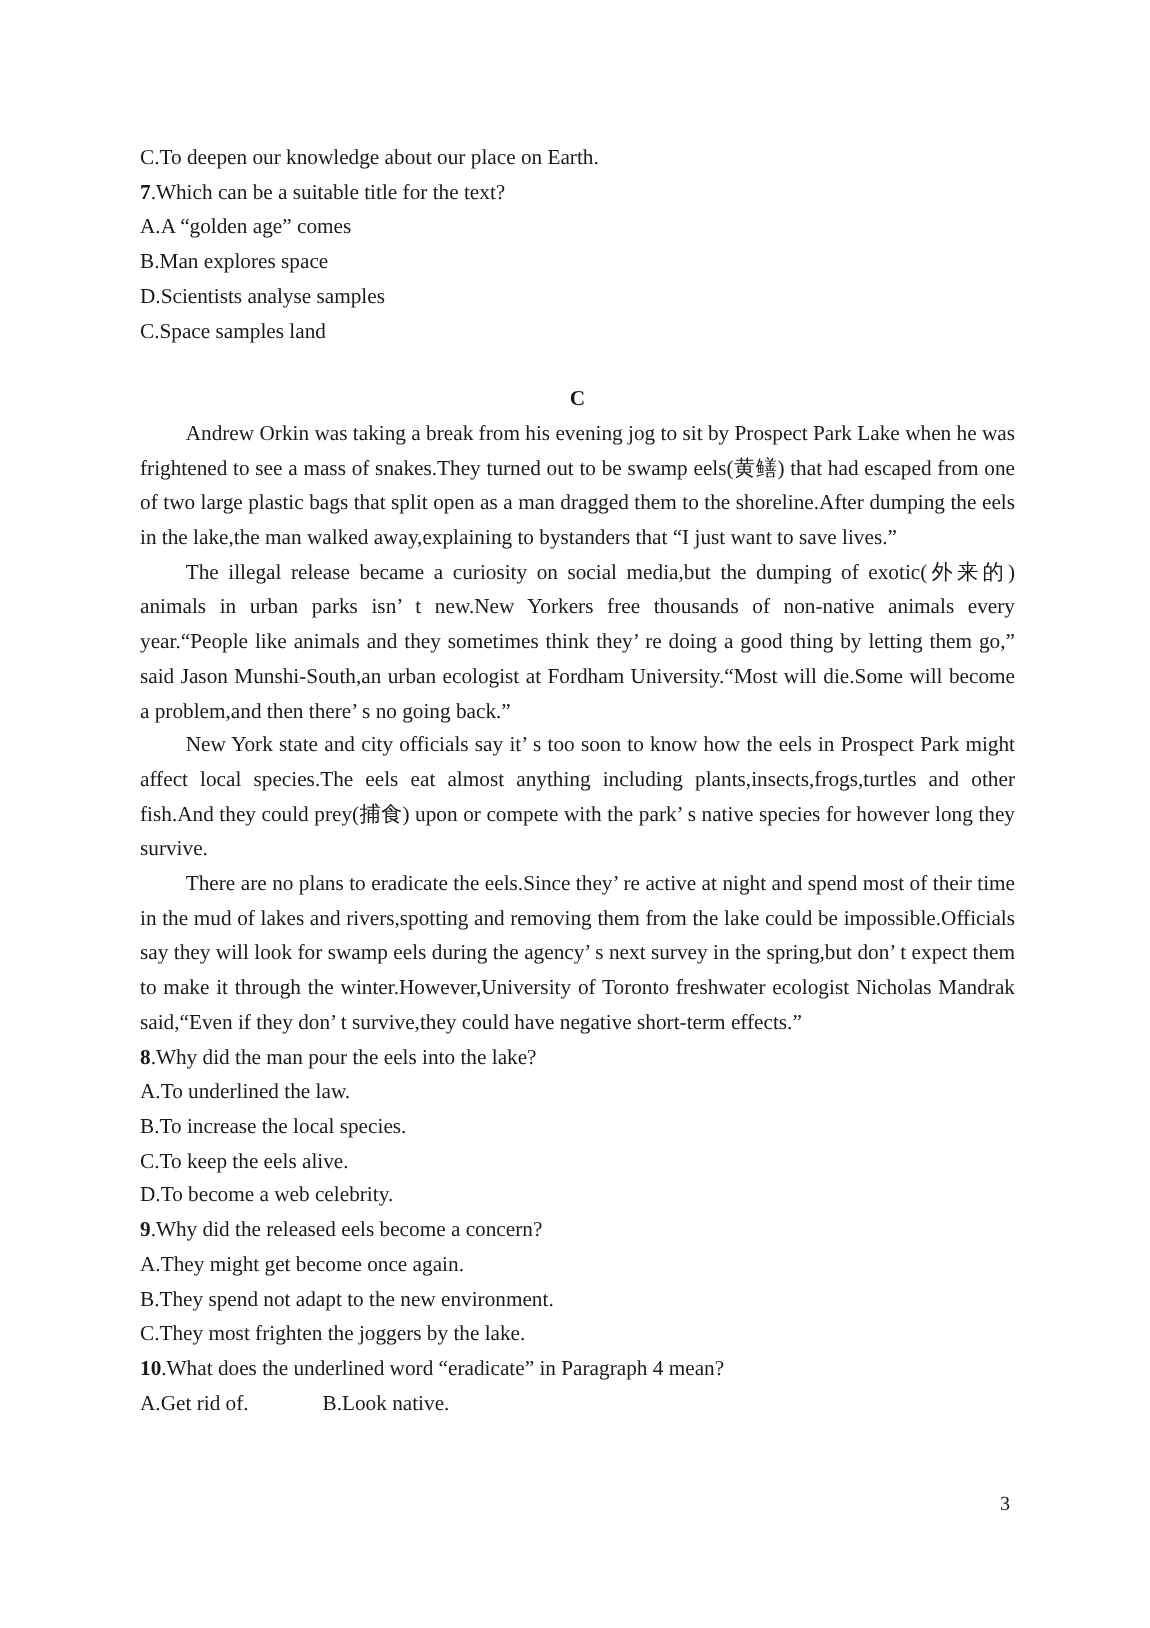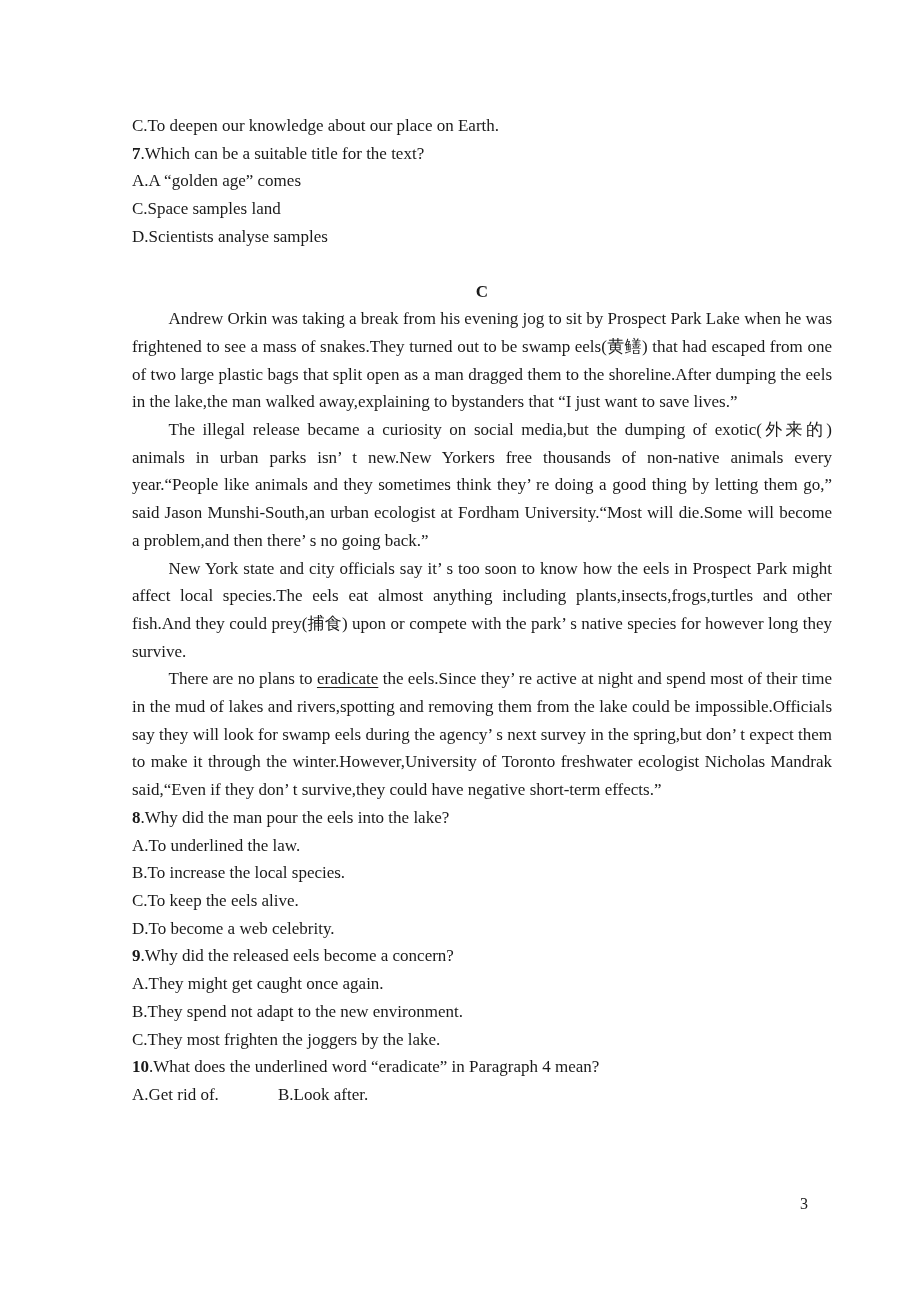--- a/index.html
+++ b/index.html
@@ -15,66 +15,66 @@
     font-family: "Liberation Serif", "DejaVu Serif", serif;
     font-size: 17px;
     color: #1a1a1a;
     overflow: hidden;
   }
   .doc-body {
     position: absolute;
     top: 112px;
     left: 112px;
     width: 700px;
-    margin-left: 20px;
   }
   .line, .para, .heading {
     line-height: 27.7px;
     margin: 0;
   }
   .para {
     text-indent: 2.15em;
     text-align: justify;
   }
   .heading {
     text-align: center;
     margin-top: 27px;
   }
   .b { font-weight: bold; }
-  .u { text-decoration: underline; text-underline-offset: 3px; }
+  .u { text-underline-offset: 3px; }
   .col { display: inline-block; width: 146px; }
   .page-number {
     position: absolute;
     top: 1194px;
     right: 112px;
     font-size: 16px;
     line-height: 20px;
   }
 </style>
 </head>
 <body>
 
 <div class="page">
   <div class="doc-body">
       <div class="line"><span>C.To deepen our knowledge about our place on Earth.</span></div>
       <div class="line"><span class="b">7</span><span>.Which can be a suitable title for the text?</span></div>
       <div class="line"><span>A.A “golden age” comes</span></div>
+      <div class="line"><span>B.Man explores space</span></div>
+      <div class="line"><span>D.Scientists analyse samples</span></div>
       <div class="line"><span>C.Space samples land</span></div>
-      <div class="line"><span>D.Scientists analyse samples</span></div>
       <div class="heading"><span class="b">C</span></div>
       <div class="para"><span>Andrew Orkin was taking a break from his evening jog to sit by Prospect Park Lake when he was frightened to see a mass of snakes.They turned out to be swamp eels(黄鳝) that had escaped from one of two large plastic bags that split open as a man dragged them to the shoreline.After dumping the eels in the lake,the man walked away,explaining to bystanders that “I just want to save lives.”</span></div>
       <div class="para"><span>The illegal release became a curiosity on social media,but the dumping of exotic(外来的) animals in urban parks isn’ t new.New Yorkers free thousands of non-native animals every year.“People like animals and they sometimes think they’ re doing a good thing by letting them go,” said Jason Munshi-South,an urban ecologist at Fordham University.“Most will die.Some will become a problem,and then there’ s no going back.”</span></div>
       <div class="para"><span>New York state and city officials say it’ s too soon to know how the eels in Prospect Park might affect local species.The eels eat almost anything including plants,insects,frogs,turtles and other fish.And they could prey(捕食) upon or compete with the park’ s native species for however long they survive.</span></div>
       <div class="para"><span>There are no plans to </span><span class="u">eradicate</span><span> the eels.Since they’ re active at night and spend most of their time in the mud of lakes and rivers,spotting and removing them from the lake could be impossible.Officials say they will look for swamp eels during the agency’ s next survey in the spring,but don’ t expect them to make it through the winter.However,University of Toronto freshwater ecologist Nicholas Mandrak said,“Even if they don’ t survive,they could have negative short-term effects.”</span></div>
       <div class="line"><span class="b">8</span><span>.Why did the man pour the eels into the lake?</span></div>
       <div class="line"><span>A.To underlined the law.</span></div>
       <div class="line"><span>B.To increase the local species.</span></div>
       <div class="line"><span>C.To keep the eels alive.</span></div>
       <div class="line"><span>D.To become a web celebrity.</span></div>
       <div class="line"><span class="b">9</span><span>.Why did the released eels become a concern?</span></div>
-      <div class="line"><span>A.They might get caught once again.</span></div>
+      <div class="line"><span>A.They might get become once again.</span></div>
       <div class="line"><span>B.They spend not adapt to the new environment.</span></div>
       <div class="line"><span>C.They most frighten the joggers by the lake.</span></div>
       <div class="line"><span class="b">10</span><span>.What does the underlined word “eradicate” in Paragraph 4 mean?</span></div>
-      <div class="line"><span class="col">A.Get rid of.</span><span>B.Look after.</span></div>
+      <div class="line"><span class="col">A.Get rid of.</span><span>B.Look native.</span></div>
     </div>
   <div class="page-number">3</div>
 </div>
 
 </body></html>

